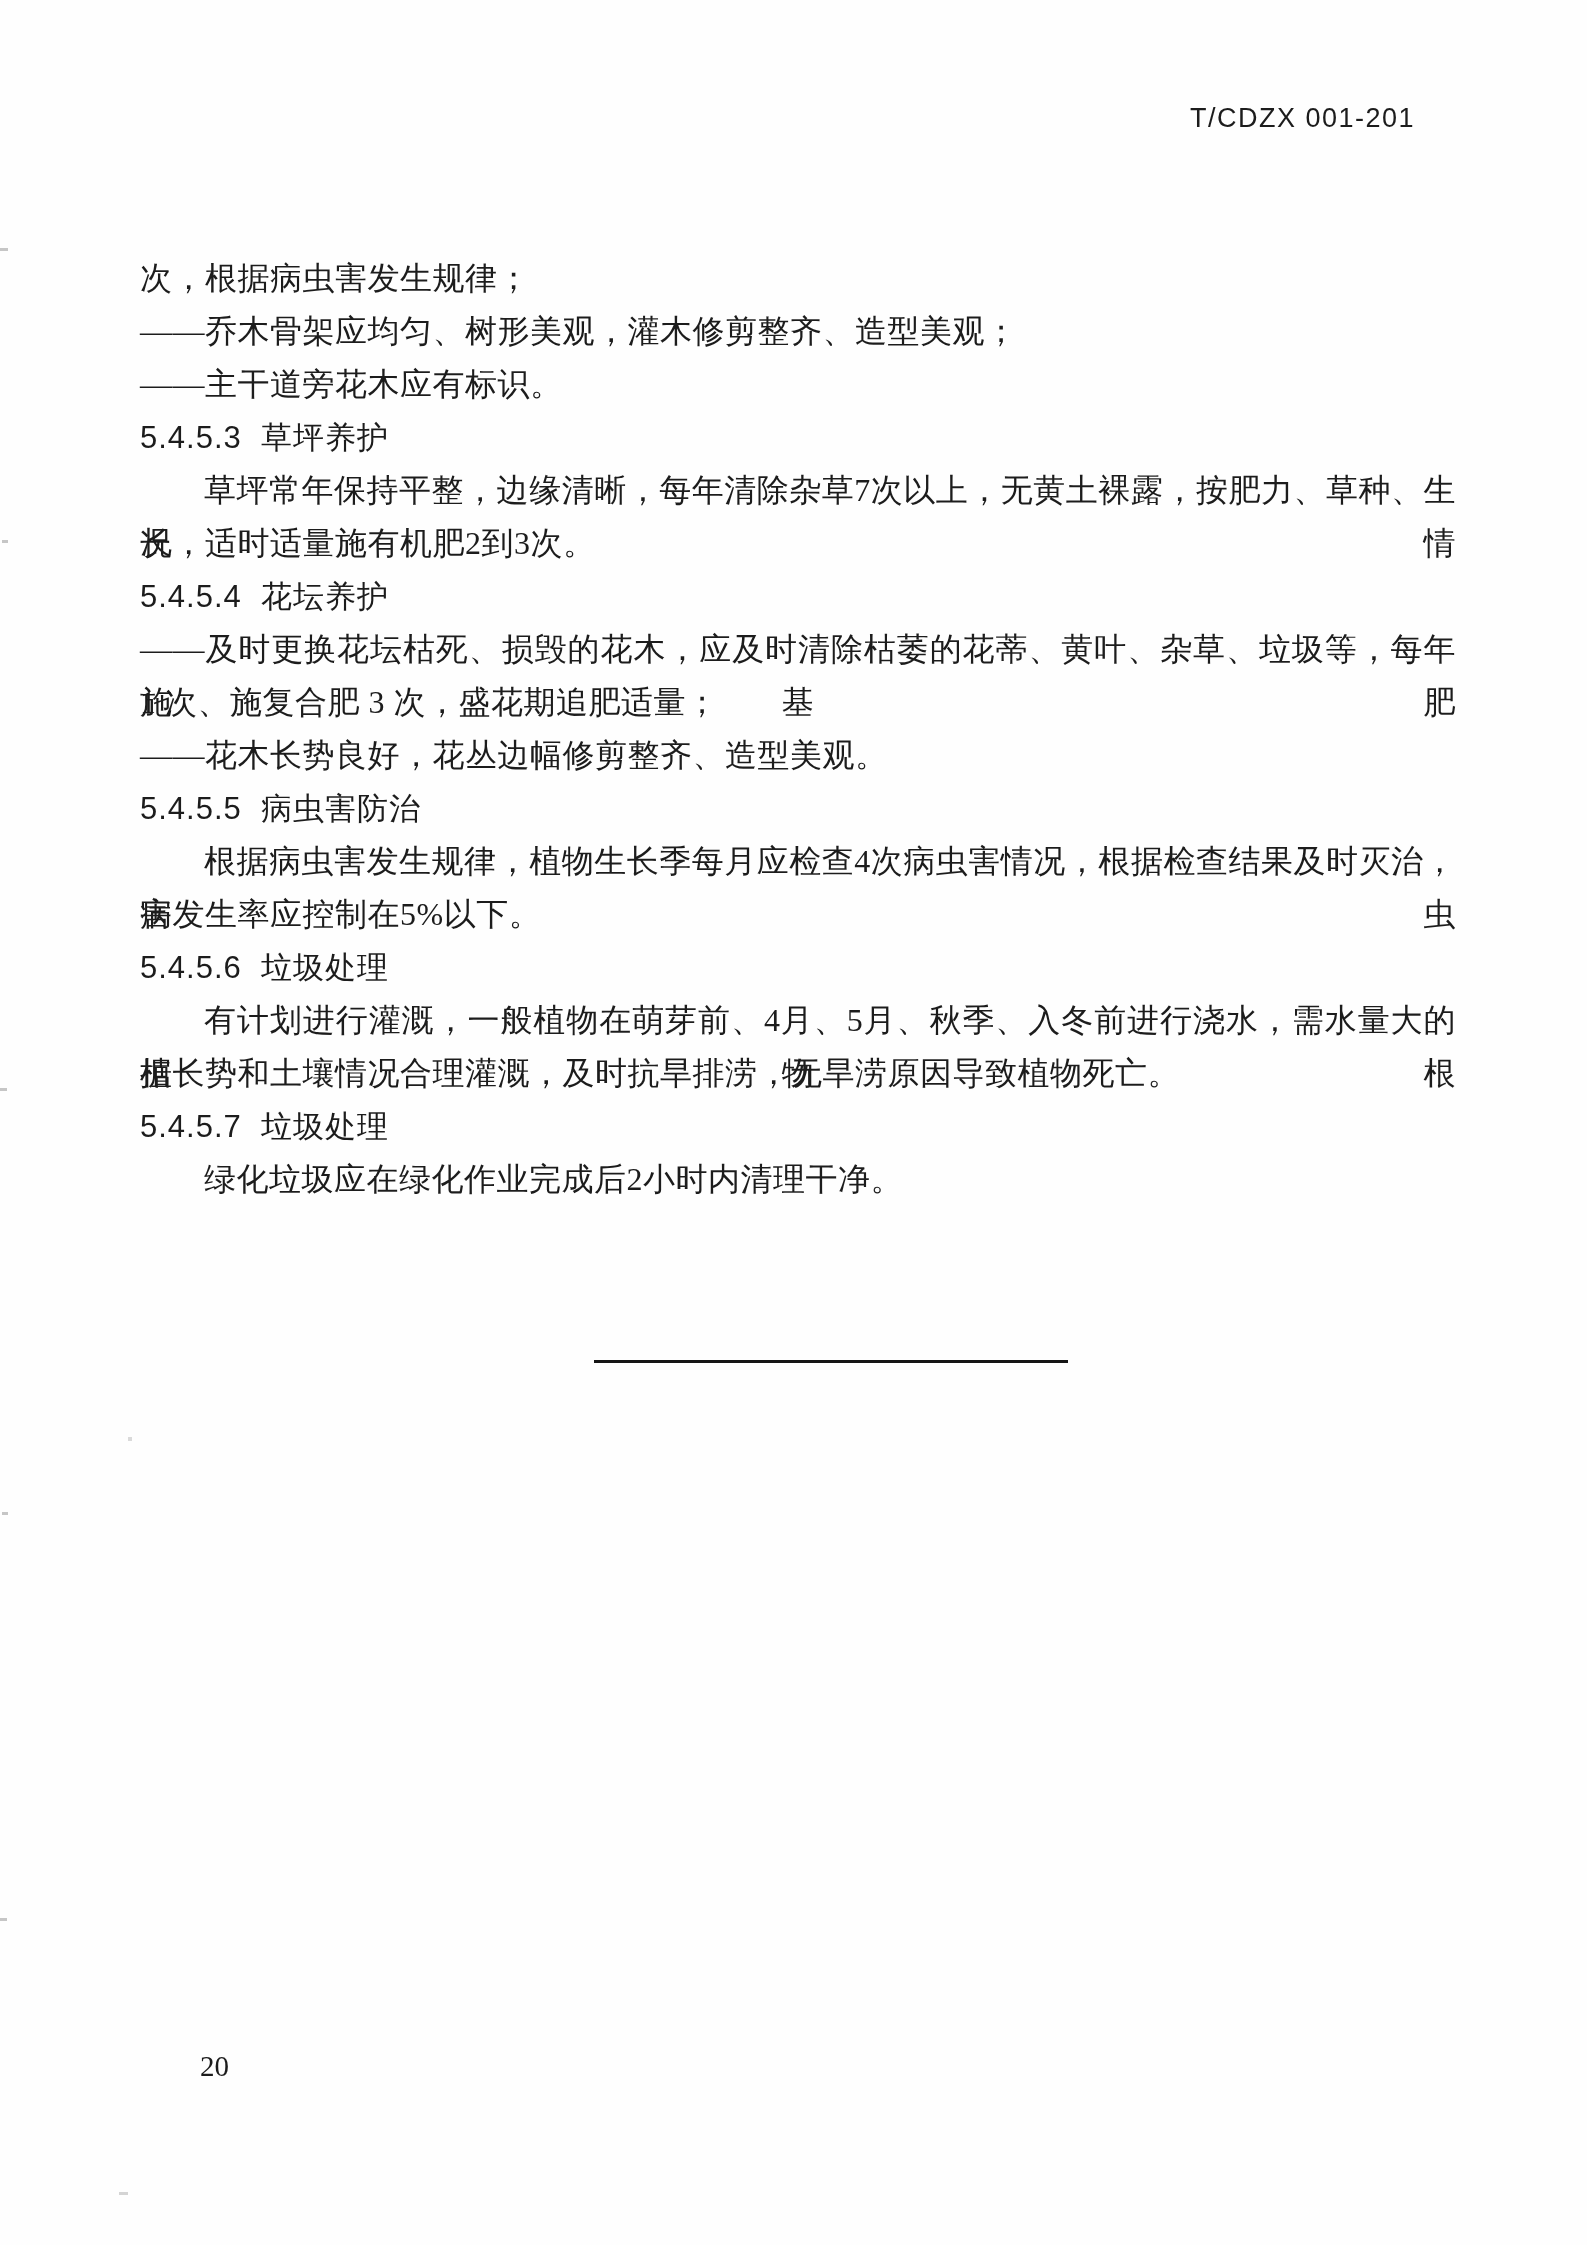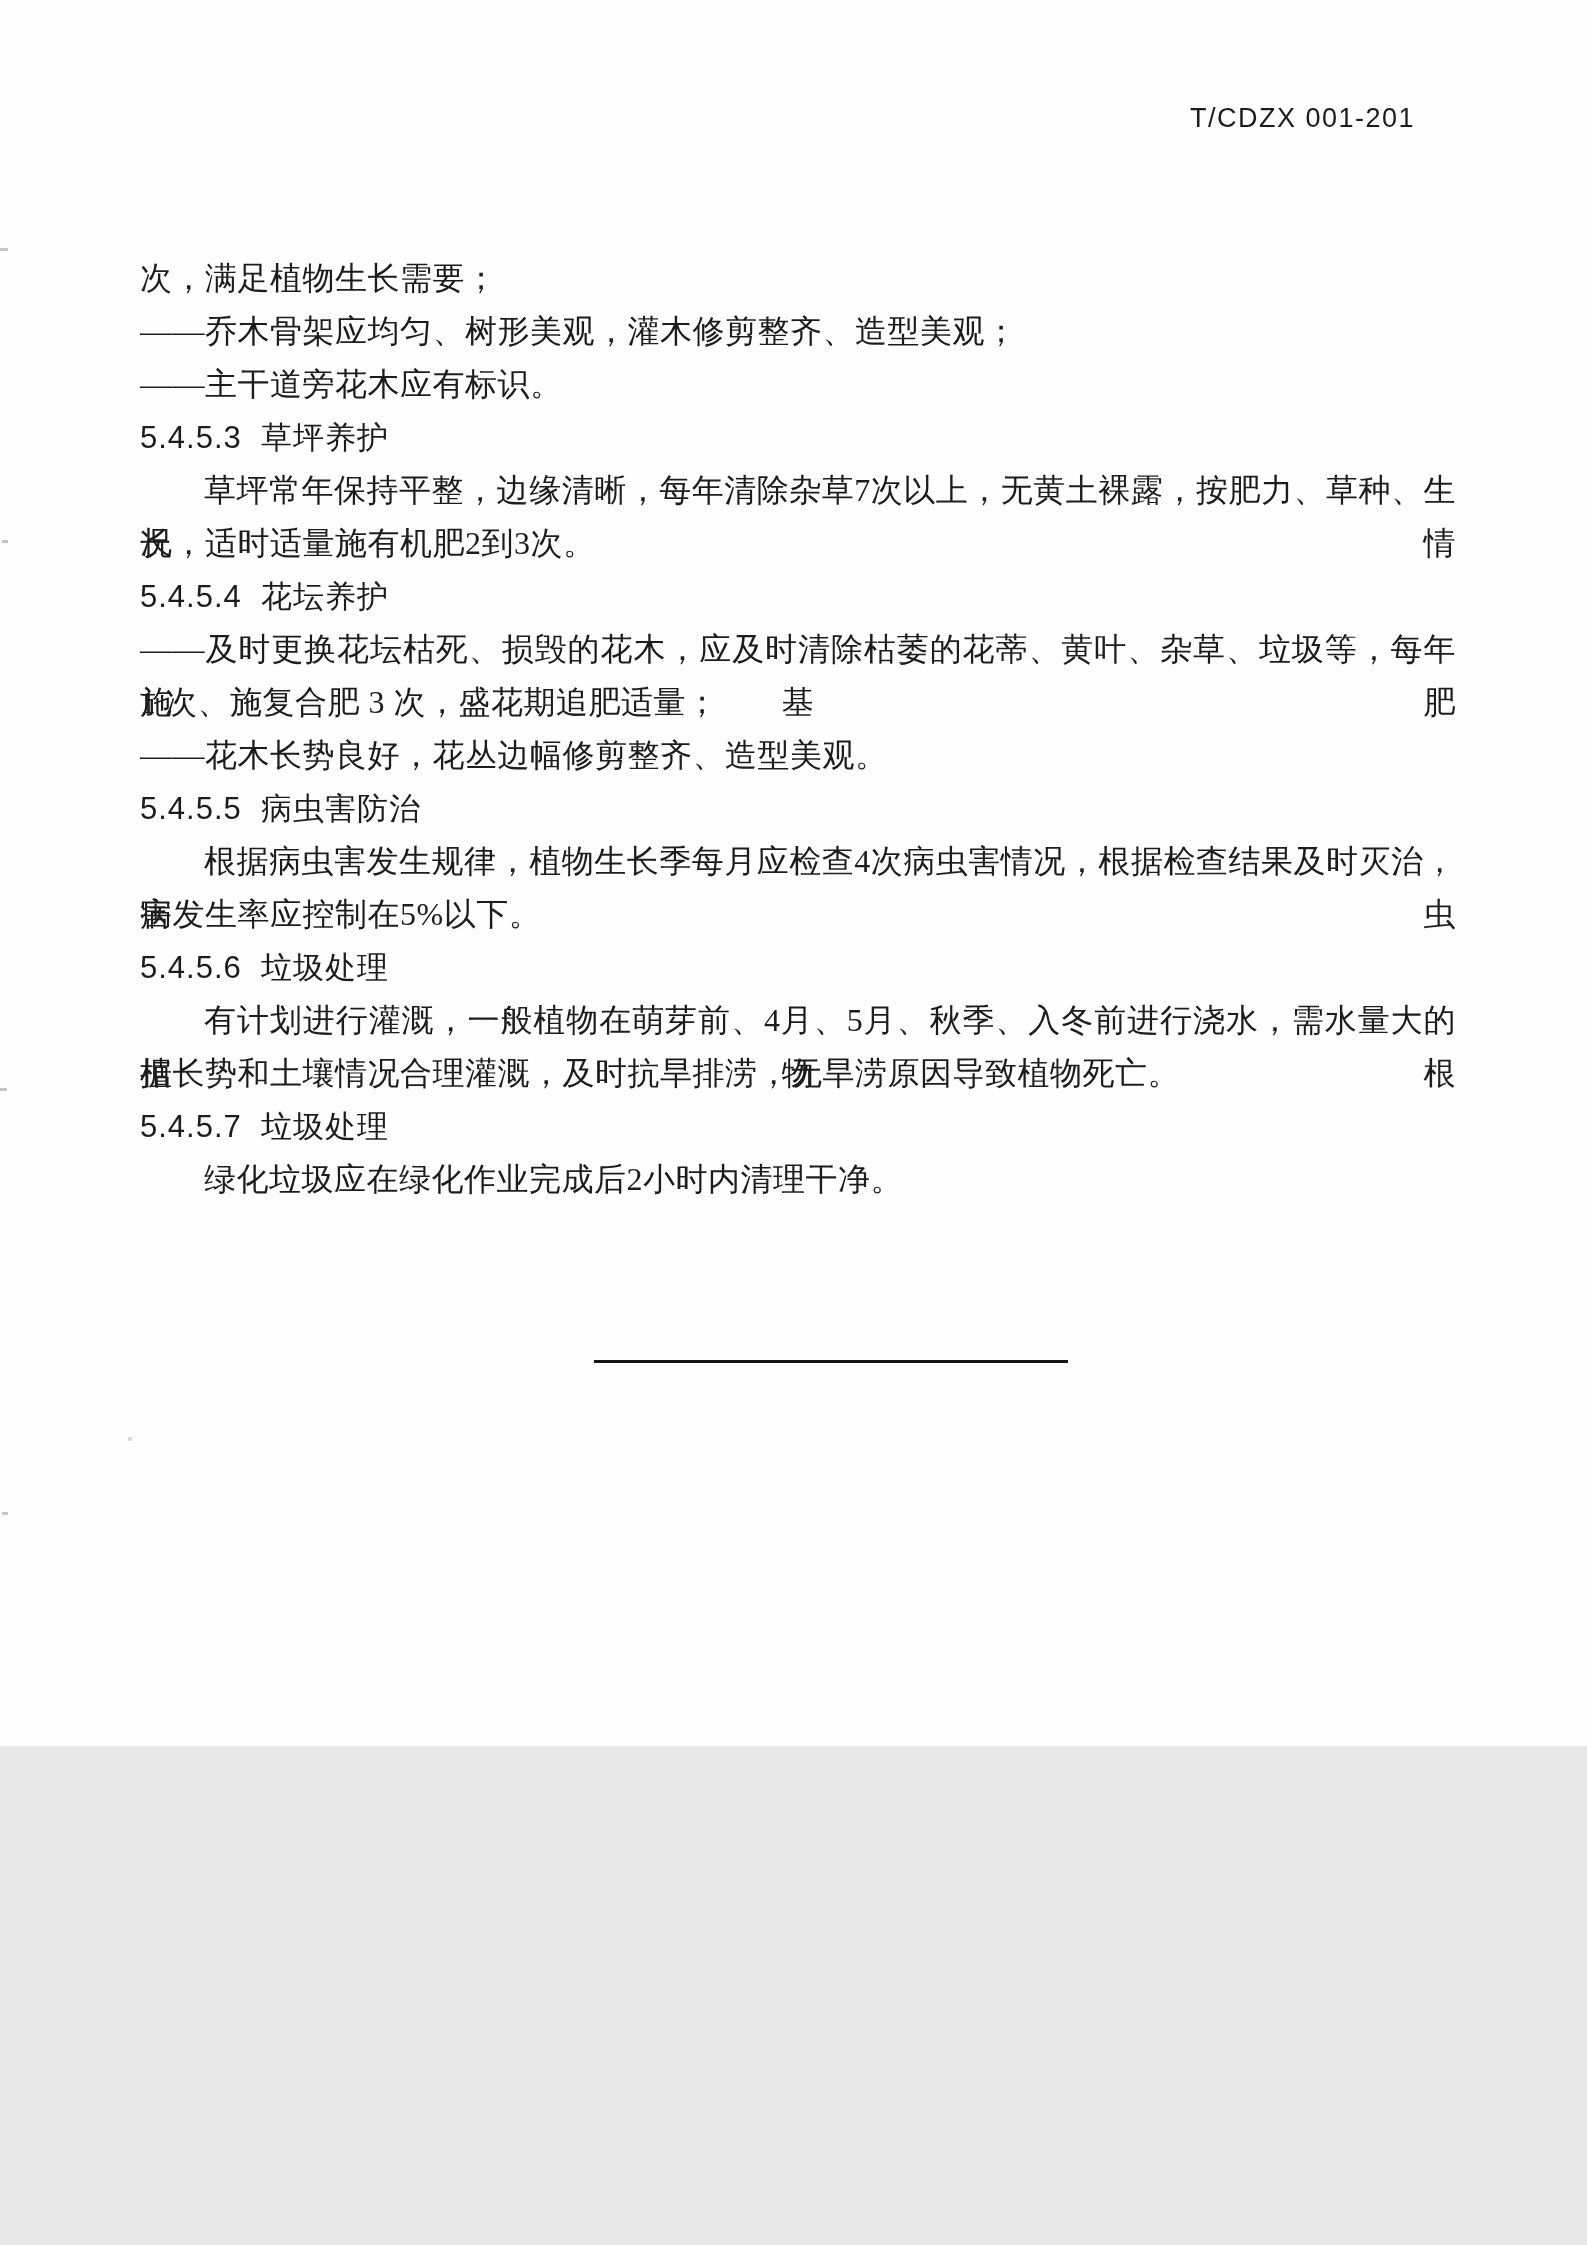--- a/index.html
+++ b/index.html
@@ -1,19 +1,19 @@
 <!DOCTYPE html>
 <html><head>
 <meta charset="utf-8">
 <style>
   html, body { margin: 0; padding: 0; background: #e8e8e8; }
   .page {
     position: relative;
     width: 1587px;
-    height: 1746px;
+    height: 2245px;
     margin: 0 auto;
     background: #fefefe;
     overflow: hidden;
     color: #1c1c1c;
     font-family: "Liberation Serif", "DejaVu Serif", serif;
   }
   .header-code {
     position: absolute;
     top: 103px;
     left: 1190px;
@@ -72,21 +72,21 @@
   .a7 { left: 128px; top: 1437px; width: 4px; height: 4px; background:#dadada; }
 </style>
 </head>
 <body>
 
 <div class="page">
 
   <div class="header-code">T/CDZX 001-201</div>
 
   <div class="content">
-      <div class="line line-plain">次，满足植物生长需要；</div>
+      <div class="line line-plain">次，根据病虫害发生规律；</div>
       <div class="line line-plain">——乔木骨架应均匀、树形美观，灌木修剪整齐、造型美观；</div>
       <div class="line line-plain">——主干道旁花木应有标识。</div>
       <div class="line line-heading">5.4.5.3  草坪养护</div>
       <div class="line line-indent line-full">草坪常年保持平整，边缘清晰，每年清除杂草7次以上，无黄土裸露，按肥力、草种、生长情</div>
       <div class="line line-plain">况，适时适量施有机肥2到3次。</div>
       <div class="line line-heading">5.4.5.4  花坛养护</div>
       <div class="line line-plain line-full">——及时更换花坛枯死、损毁的花木，应及时清除枯萎的花蒂、黄叶、杂草、垃圾等，每年施基肥</div>
       <div class="line line-plain">1 次、施复合肥 3 次，盛花期追肥适量；</div>
       <div class="line line-plain">——花木长势良好，花丛边幅修剪整齐、造型美观。</div>
       <div class="line line-heading">5.4.5.5  病虫害防治</div>

